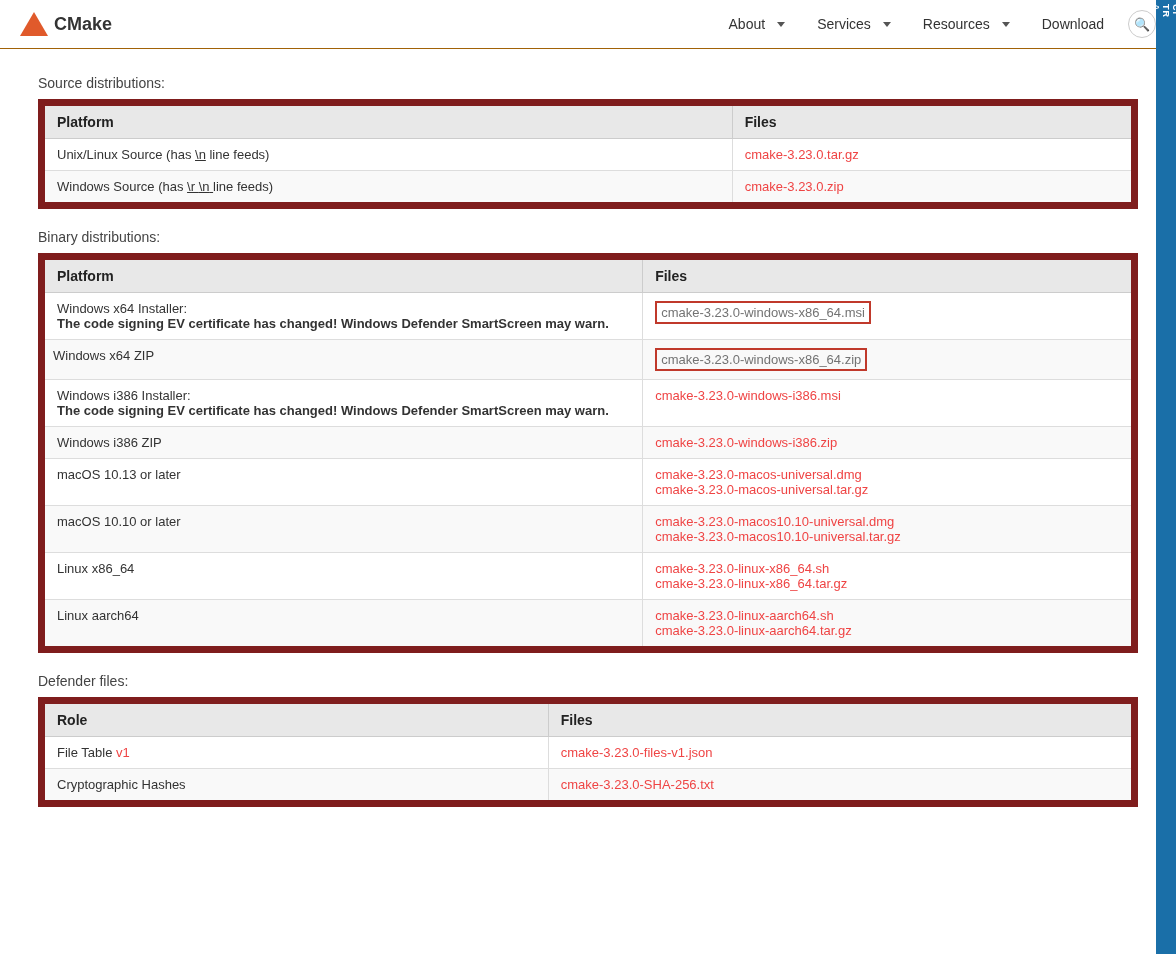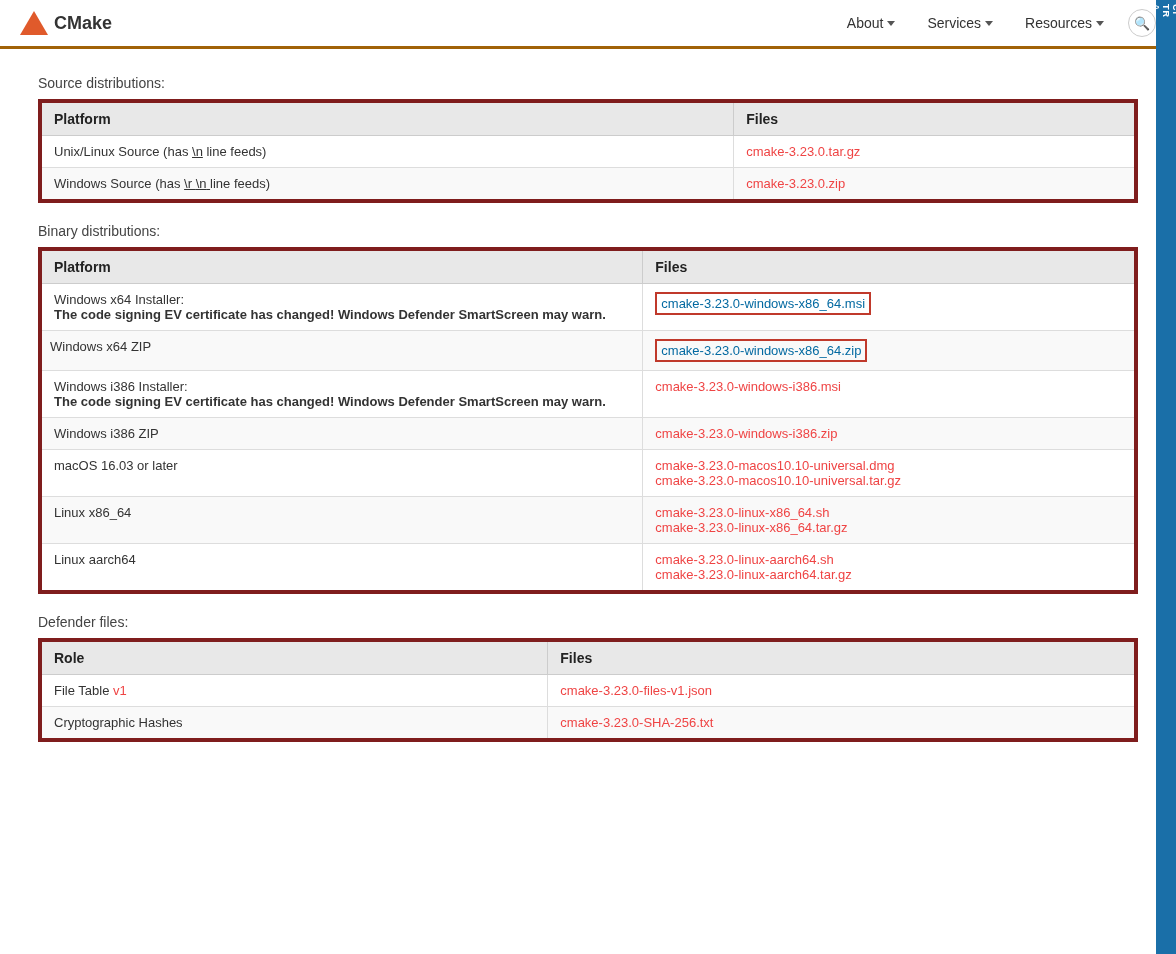--- a/index.html
+++ b/index.html
@@ -1,21 +1,21 @@
 <!DOCTYPE html>
 <html><head>
   <meta charset="utf-8">
   <style>
     * { box-sizing: border-box; margin: 0; padding: 0; }
     body { font-family: Arial, sans-serif; font-size: 14px; color: #333; background: #fff; }
 
     
     nav {
       background: #fff;
-      border-bottom: 3px solid #a16207;
+      border-bottom: 1px solid #a16207;
       display: flex;
       align-items: center;
       padding: 0 20px;
       height: 49px;
       position: relative;
     }
     .nav-logo {
       display: flex;
       align-items: center;
       gap: 6px;
@@ -38,21 +38,21 @@
     }
     .nav-link {
       padding: 0 16px;
       height: 100%;
       display: flex;
       align-items: center;
       color: #333;
       text-decoration: none;
       font-size: 14px;
       cursor: pointer;
-      gap: 4px;
+      gap: 12px;
     }
     .chevron-down {
       display: inline-block;
       width: 8px;
       height: 5px;
       border-left: 4px solid transparent;
       border-right: 4px solid transparent;
       border-top: 5px solid #555;
     }
     .nav-search {
@@ -101,21 +101,21 @@
       font-size: 14px;
       color: #444;
       margin: 16px 0 8px 0;
     }
 
     
     table {
       width: 100%;
       border-collapse: collapse;
       margin-bottom: 20px;
-      border: 4px solid #7f1d1d;
+      border: 7px solid #7f1d1d;
     }
     thead tr {
       background: #e8e8e8;
     }
     thead th {
       text-align: left;
       padding: 8px 12px;
       font-weight: bold;
       font-size: 14px;
       color: #222;
@@ -136,21 +136,21 @@
     }
     a.file-link {
       color: #ef4444;
       text-decoration: none;
     }
 
     .highlighted-link {
       display: inline-block;
       border: 2px solid #c0392b;
       padding: 2px 4px;
-      color: #0369a1;
+      color: #737373;
       text-decoration: none;
     }
 
     .bold-text { font-weight: bold; }
   </style>
 </head>
 <body>
 
 <nav>
   <div class="nav-logo">
@@ -162,20 +162,23 @@
       <span>About</span>
       <span class="chevron-down"></span>
     </a>
     <a class="nav-link">
       <span>Services</span>
       <span class="chevron-down"></span>
     </a>
     <a class="nav-link">
       <span>Resources</span>
       <span class="chevron-down"></span>
+    </a>
+    <a class="nav-link">
+      <span>Download</span>
     </a>
     <div class="nav-search"></div>
   </div>
 </nav>
 
 <div class="side-banner">
   <span class="side-banner-text">CI<br>TR<br>A</span>
 </div>
 
 <div class="content">
@@ -221,21 +224,25 @@
         </tr>
         <tr>
           <td style="width: 55%;"><span>Windows i386 Installer:</span><br><span class="bold-text">The code signing EV certificate has changed! Windows Defender SmartScreen may warn.</span></td>
           <td><a href="#" class="file-link">cmake-3.23.0-windows-i386.msi</a><br></td>
         </tr>
         <tr>
           <td style="width: 55%;"><span>Windows i386 ZIP</span></td>
           <td><a href="#" class="file-link">cmake-3.23.0-windows-i386.zip</a><br></td>
         </tr>
         <tr>
-          <td style="width: 55%;"><span>macOS 16.03 or later</span></td>
+          <td style="width: 55%;"><span>macOS 10.13 or later</span></td>
+          <td><a href="#" class="file-link">cmake-3.23.0-macos-universal.dmg</a><br><a href="#" class="file-link">cmake-3.23.0-macos-universal.tar.gz</a><br></td>
+        </tr>
+        <tr>
+          <td style="width: 55%;"><span>macOS 10.10 or later</span></td>
           <td><a href="#" class="file-link">cmake-3.23.0-macos10.10-universal.dmg</a><br><a href="#" class="file-link">cmake-3.23.0-macos10.10-universal.tar.gz</a><br></td>
         </tr>
         <tr>
           <td style="width: 55%;"><span>Linux x86_64</span></td>
           <td><a href="#" class="file-link">cmake-3.23.0-linux-x86_64.sh</a><br><a href="#" class="file-link">cmake-3.23.0-linux-x86_64.tar.gz</a><br></td>
         </tr>
         <tr>
           <td style="width: 55%;"><span>Linux aarch64</span></td>
           <td><a href="#" class="file-link">cmake-3.23.0-linux-aarch64.sh</a><br><a href="#" class="file-link">cmake-3.23.0-linux-aarch64.tar.gz</a><br></td>
         </tr>

